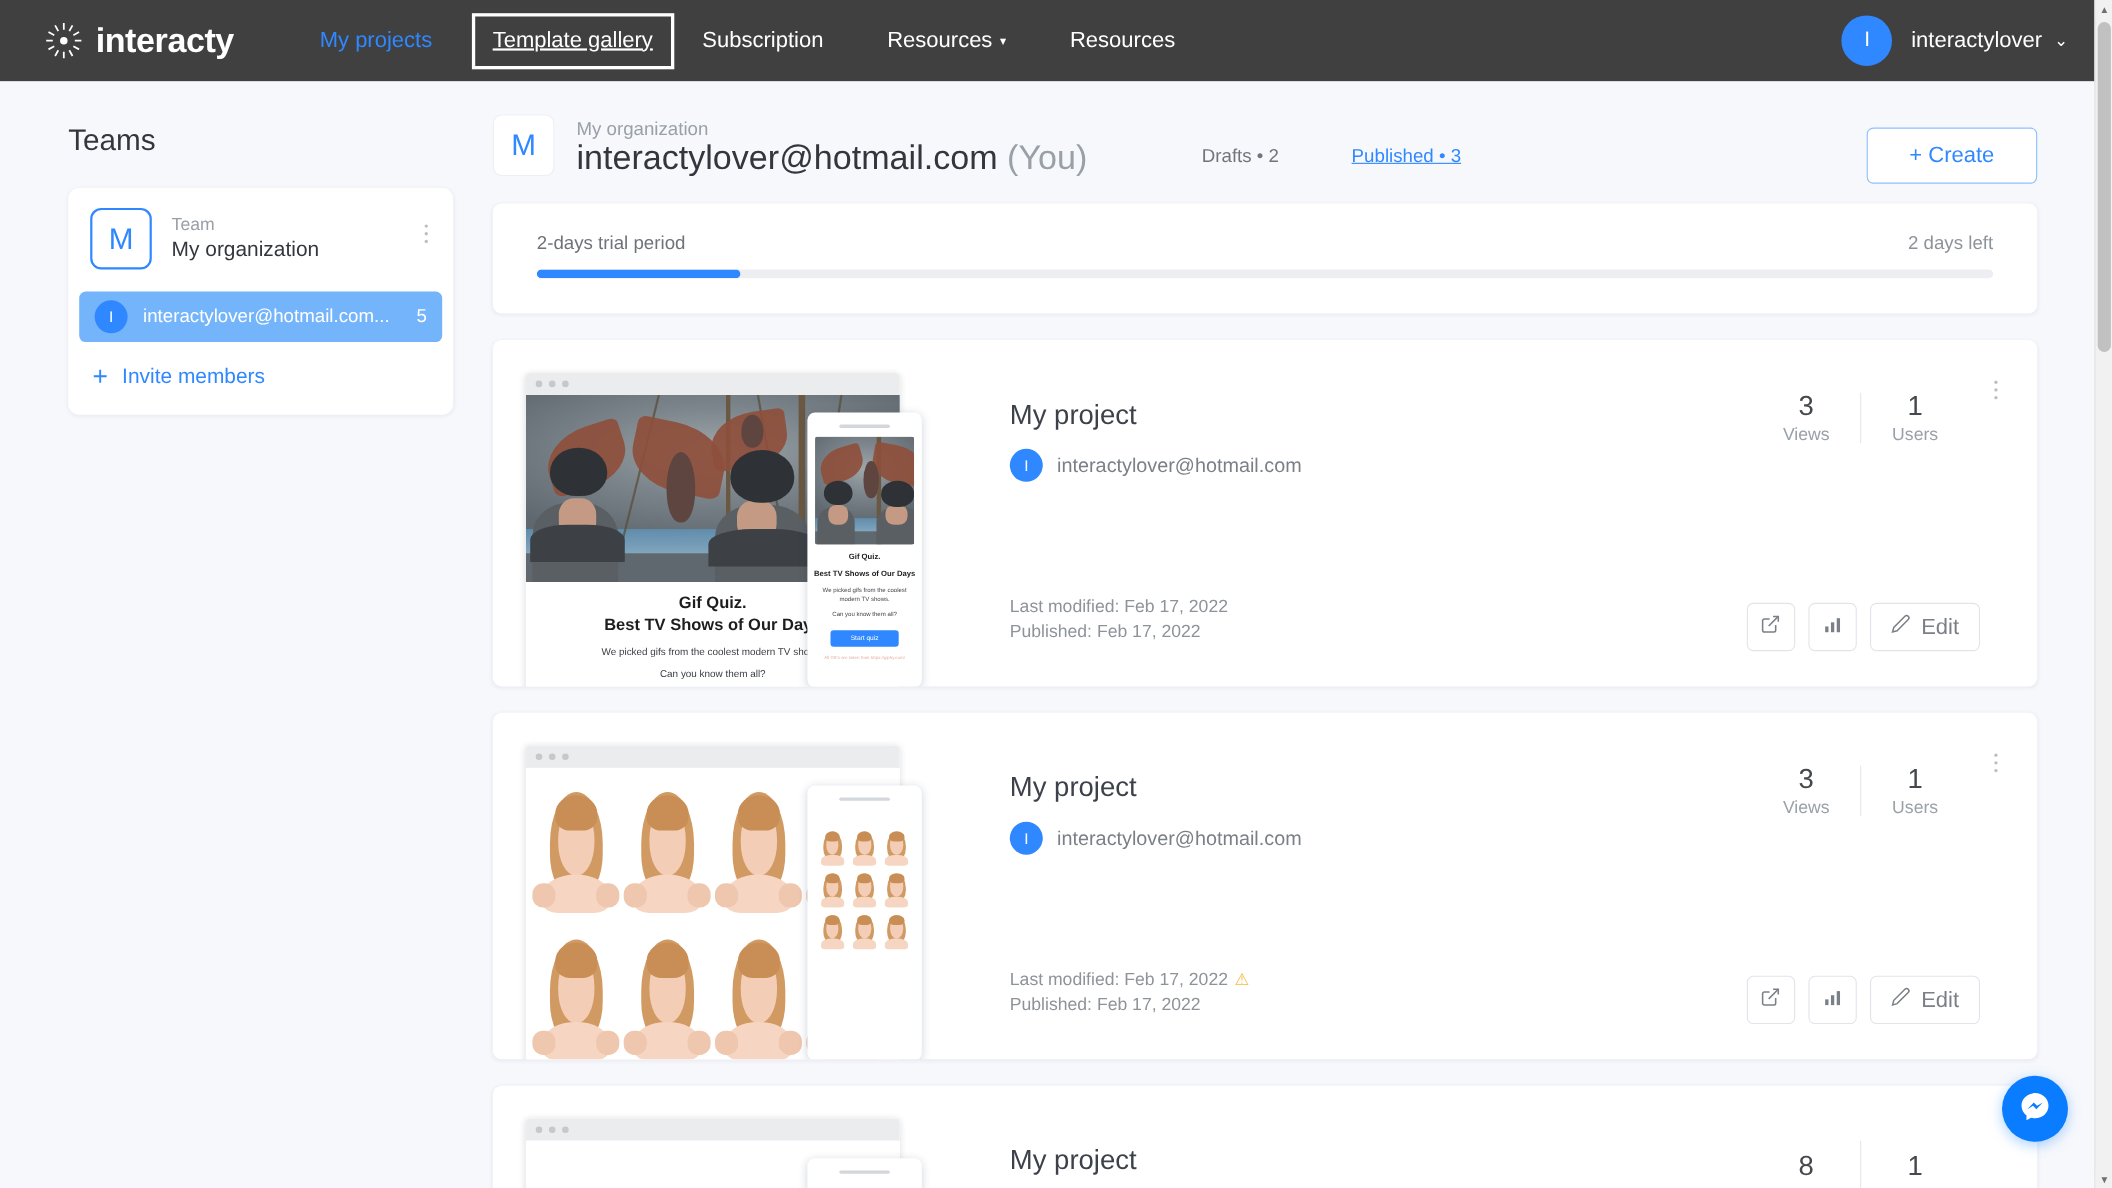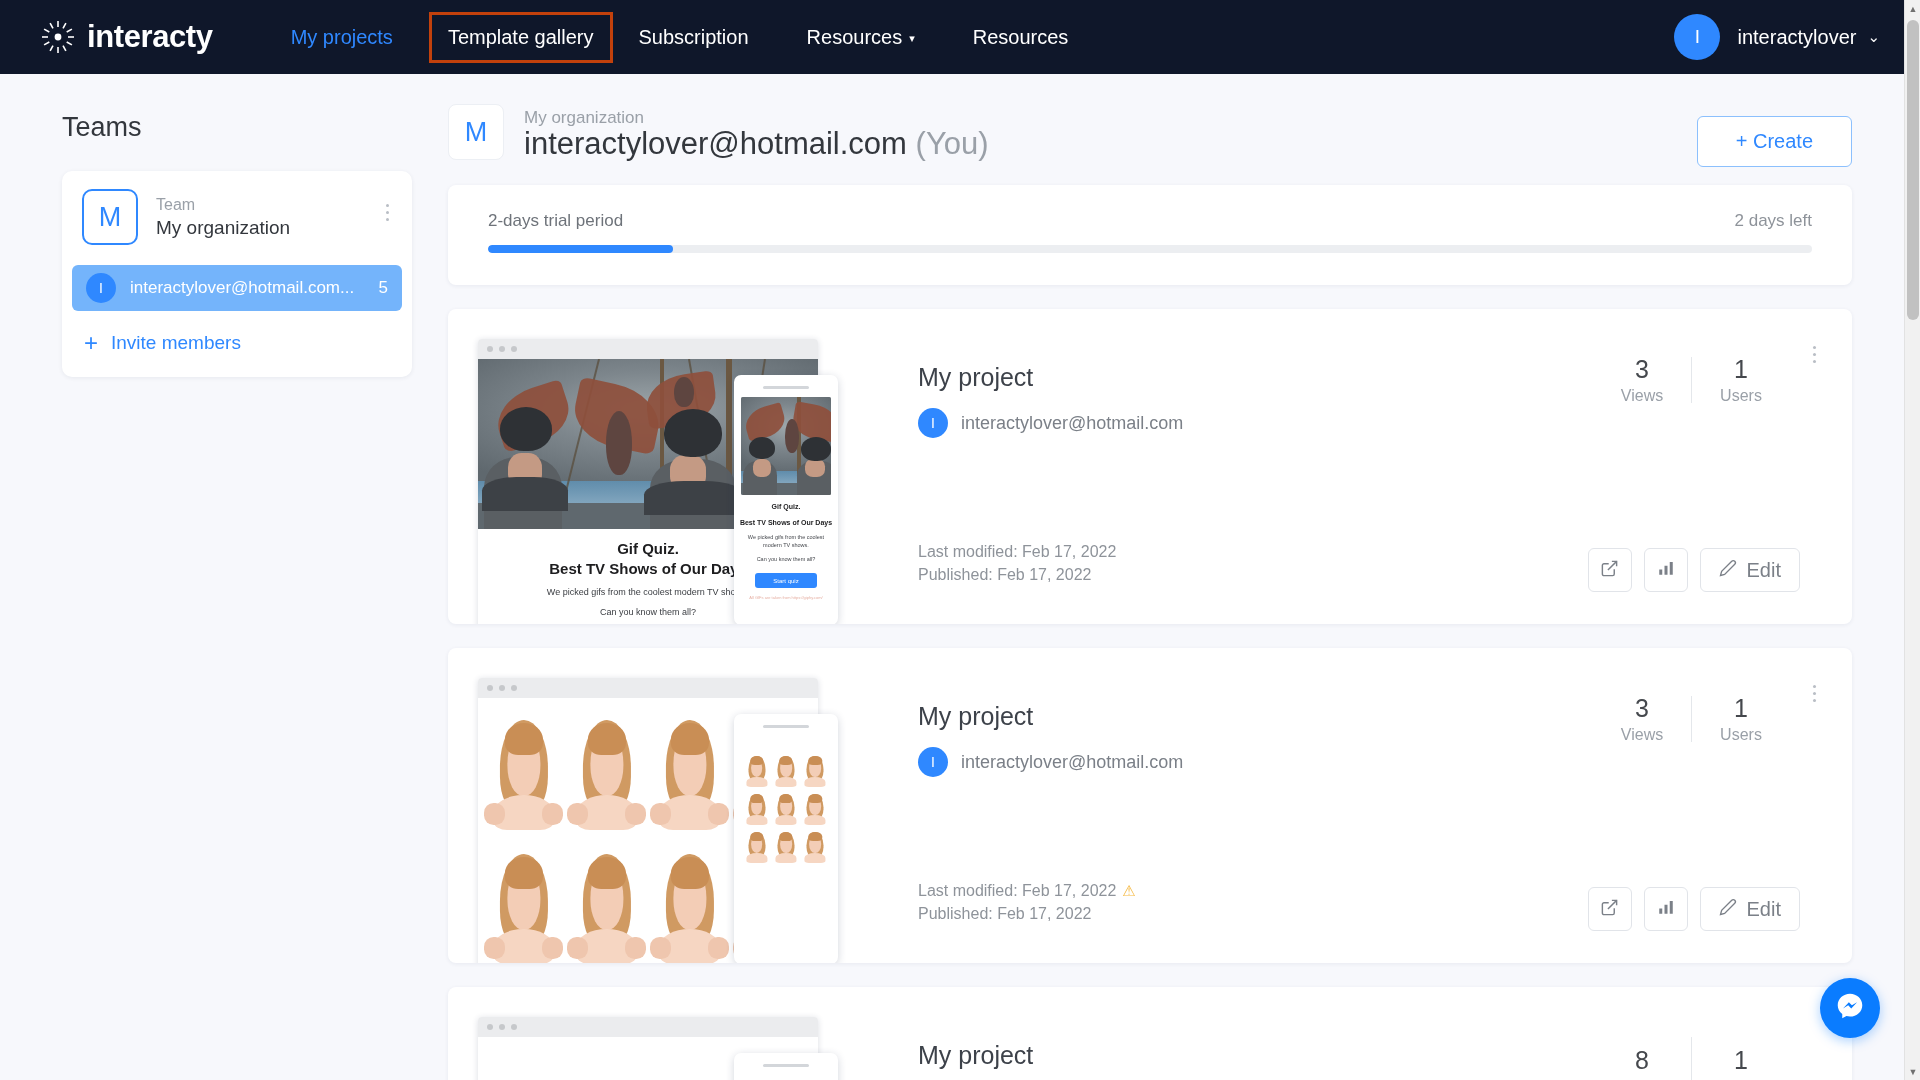--- a/index.html
+++ b/index.html
@@ -7,40 +7,40 @@
     width: 1920px; height: 1080px;
     overflow: hidden;
     font-family: "Liberation Sans", sans-serif;
     background: #f7f8fc;
   }
 
   
   .topnav {
     position: absolute; top: 0; left: 0;
     width: 1920px; height: 74px;
-    background: #0f172a;
+    background: #404040;
     display: flex; align-items: center;
   }
   .logo-wrap { display: flex; align-items: center; margin-left: 38px; }
   .logo-mark {
     width: 40px; height: 40px; position: relative;
     display: flex; align-items: center; justify-content: center;
   }
   .logo-mark svg { display:block; }
   .logo-text {
     color: #fff; font-size: 31px; font-weight: 700;
     letter-spacing: -0.4px; margin-left: 9px;
   }
   .nav-links { display: flex; align-items: center; margin-left: 62px; }
   .nav-item {
     color: #ffffff; font-size: 20px; padding: 11px 16px;
     cursor: pointer; white-space: nowrap; position: relative;
   }
   .nav-item.active-blue { color: #2f88ff; margin-right: 10px; }
-  .nav-item.boxed { border: 3px solid #c2410c; margin: 0 10px; }
+  .nav-item.boxed { border: 3px solid #ffffff; margin: 0 10px; text-decoration: underline; }
   .nav-item.with-caret { margin-left: 26px; }
   .caret { font-size: 11px; margin-left: 7px; display: inline-block; vertical-align: 2px; }
   .nav-item.contacts { margin-left: 26px; }
 
   .user-area {
     position: absolute; right: 40px; top: 0; height: 74px;
     display: flex; align-items: center; cursor: pointer;
   }
   .user-avatar {
     width: 46px; height: 46px; border-radius: 50%;
@@ -400,20 +400,24 @@
     <div class="org-header">
       <div class="org-logo">M</div>
       <div class="org-meta">
         <div class="org-label">My organization</div>
         <div class="org-email">
           <span>interactylover@hotmail.com</span>
           <span class="you">(You)</span>
         </div>
       </div>
 
+      <div class="filters">
+        <div class="filter">Drafts • 2</div>
+        <div class="filter active">Published  • 3</div>
+      </div>
 
       <div class="create-btn">+ Create</div>
     </div>
 
     <div class="trial-card">
       <div class="trial-row">
         <div class="trial-left">2-days trial period</div>
         <div class="trial-right">2 days left</div>
       </div>
       <div class="trial-bar">

